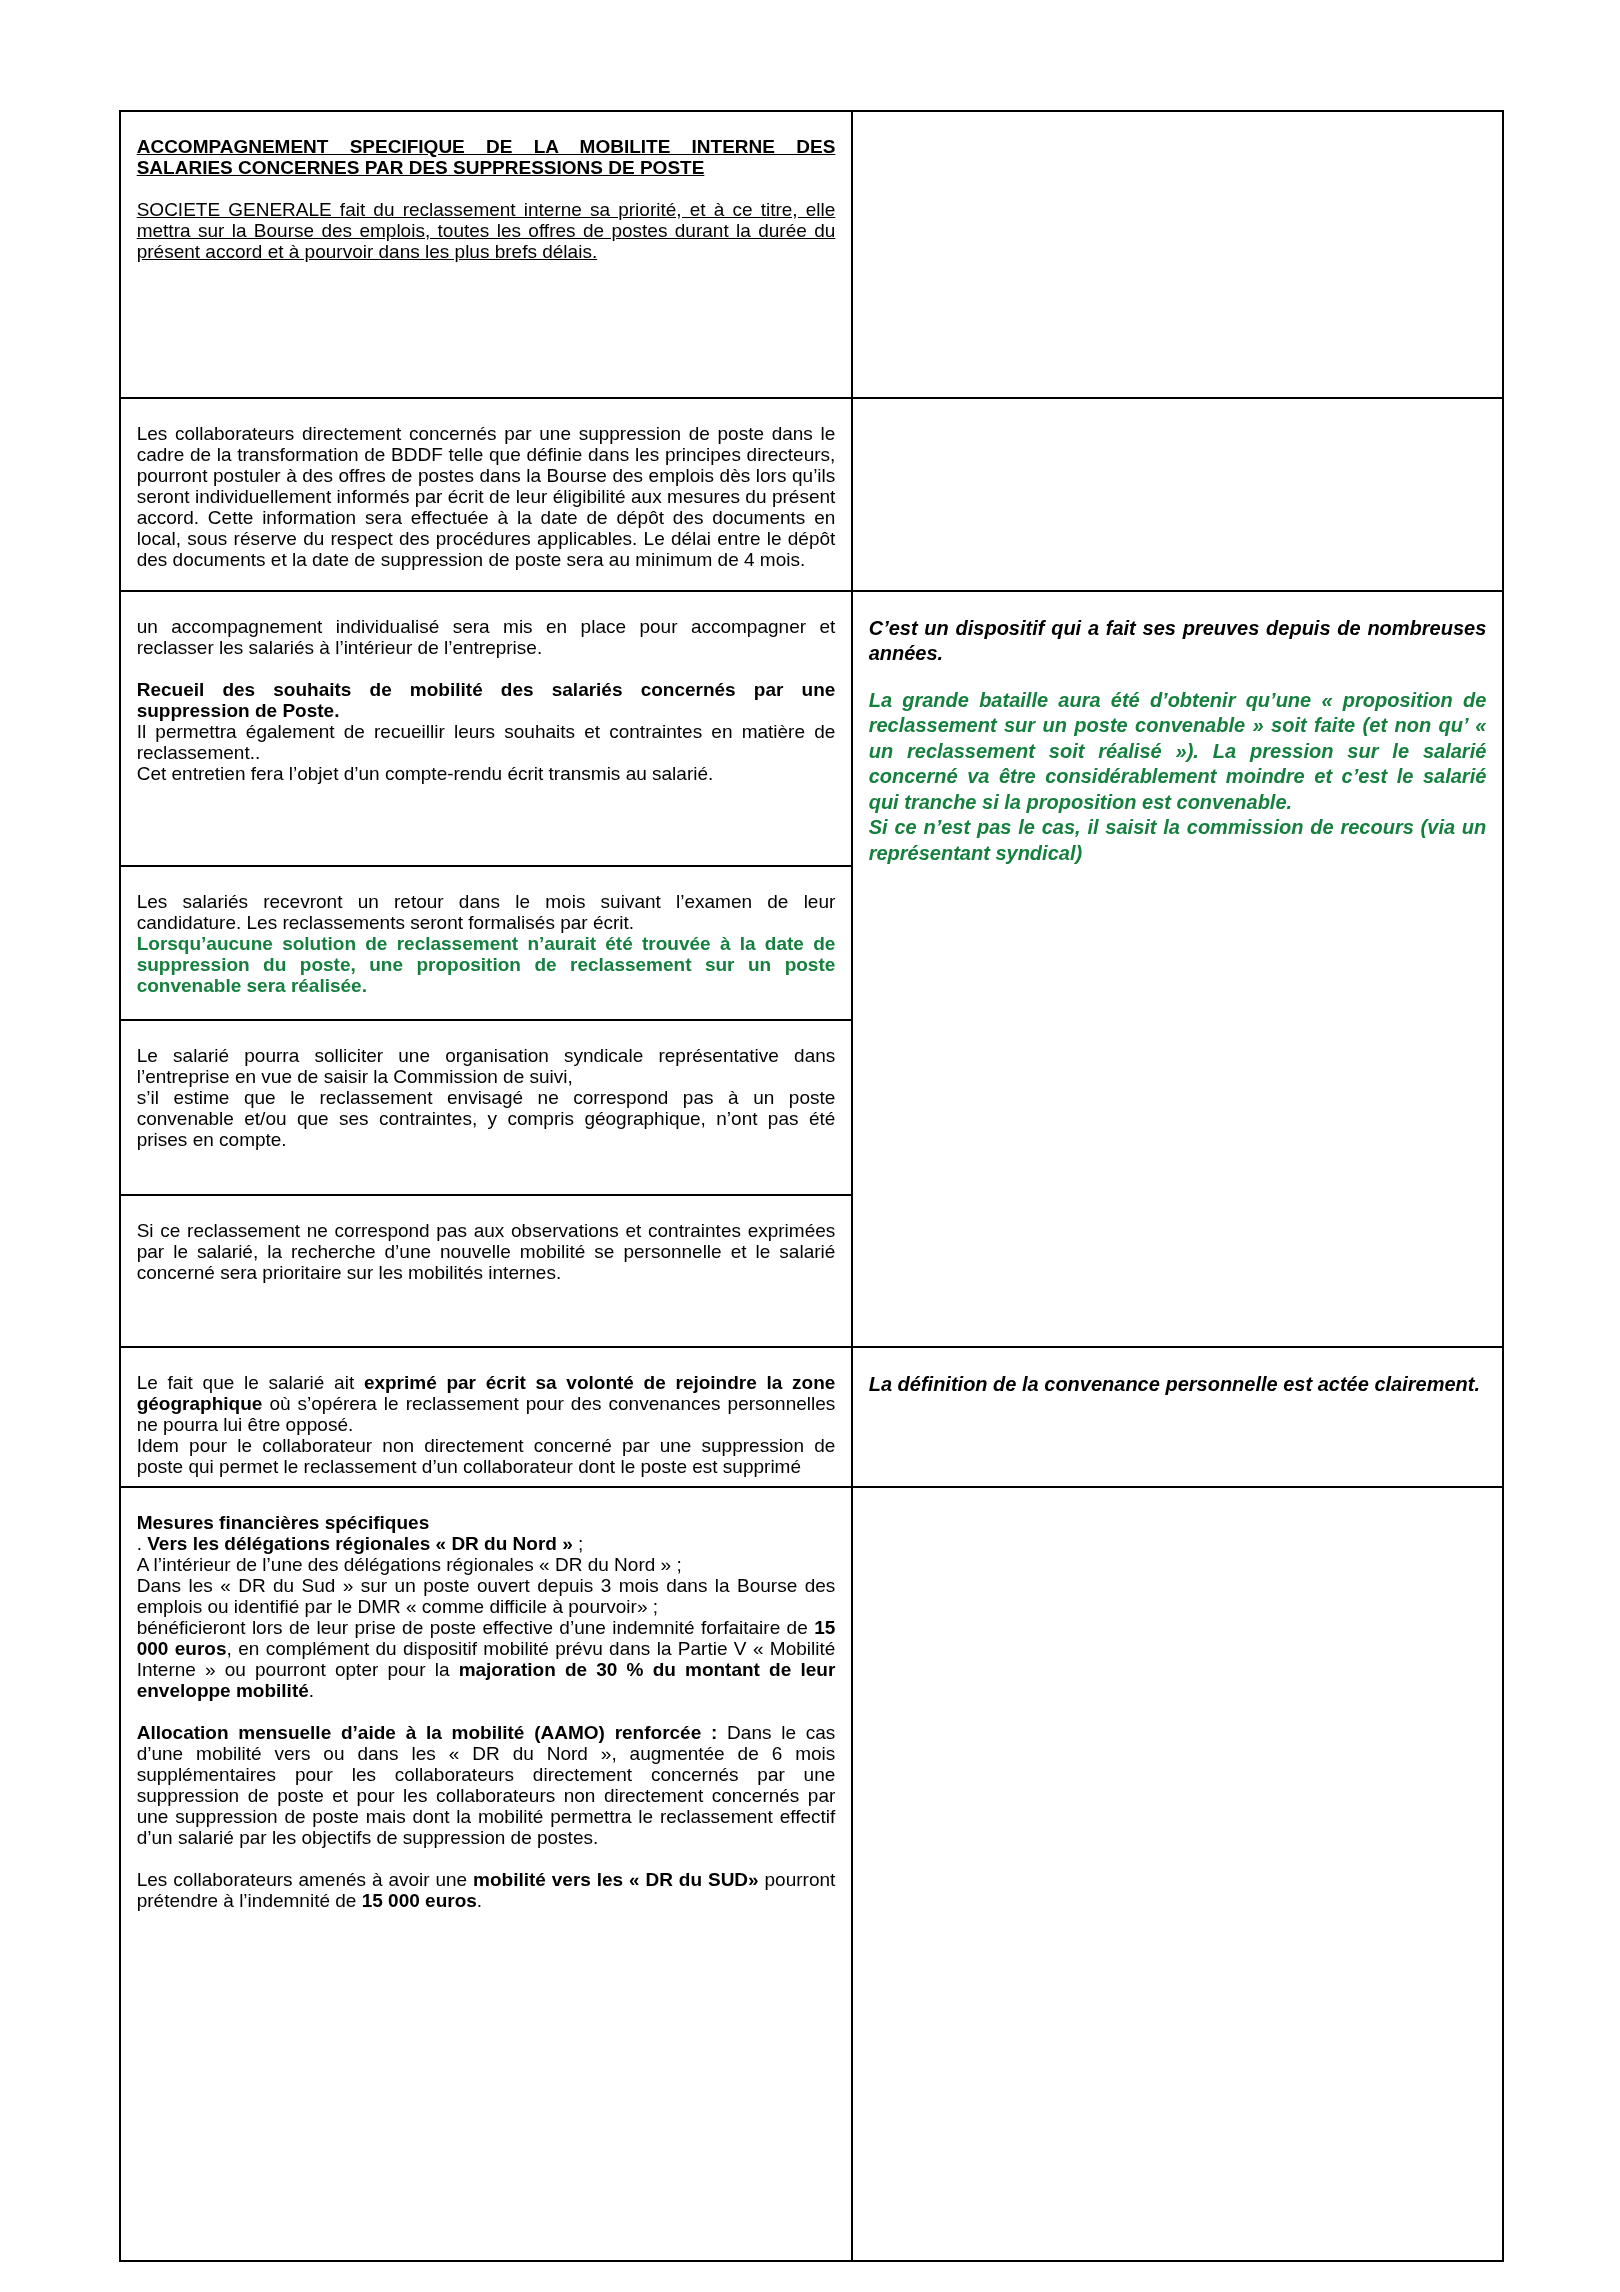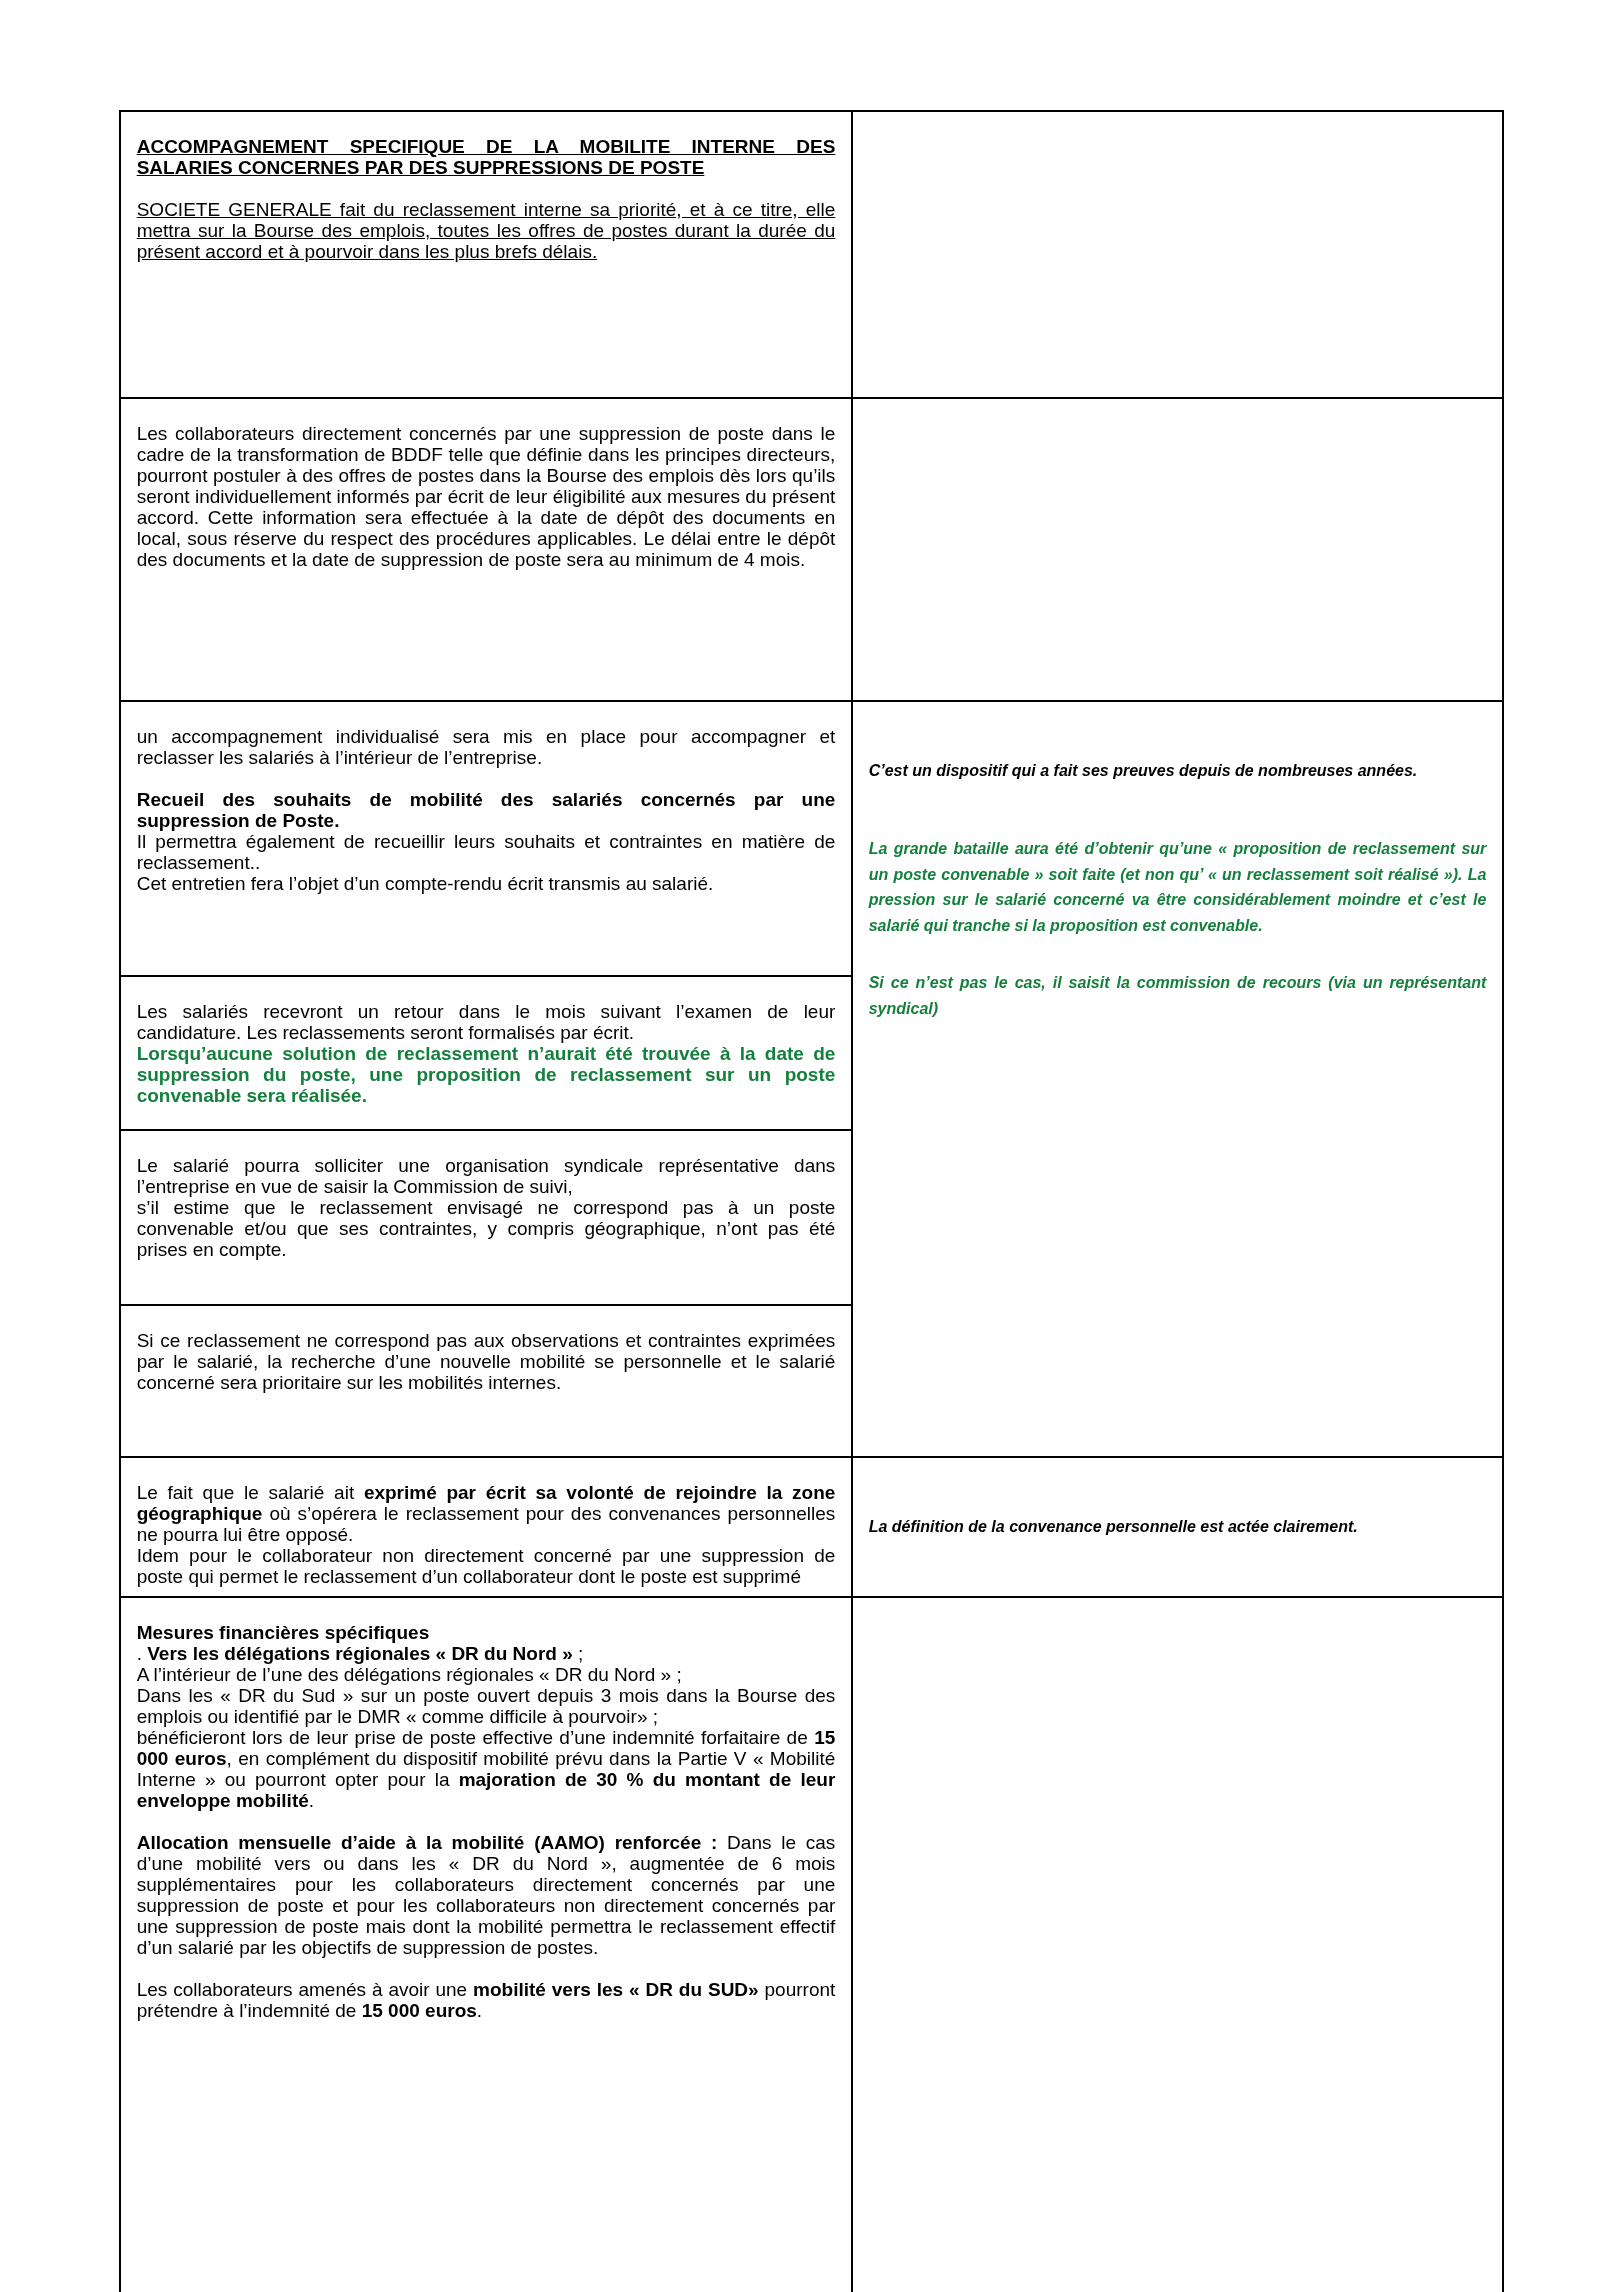--- a/index.html
+++ b/index.html
@@ -32,24 +32,23 @@
   td.first-cell { padding-top: 76px; text-decoration: underline; }
   td.comment-cell { padding: 23.5px 9.8px 9.8px 11.8px; }
   td.comment-cell-low { padding: 51px 9.8px 9.8px 11.8px; }
   .par { margin: 0; text-align: justify; }
   .b { font-weight: bold; }
   .red { color: #15803d; font-weight: bold; }
   .gap { height: 21px; }
   .comment {
     font-weight: bold;
     font-style: italic;
-    font-size: 16px;
+    font-size: 20px;
     line-height: 25.5px;
     text-align: justify;
-    margin-top: 32px;
   }
   .redc { color: #15803d; }
 </style>
 </head>
 <body>
 
 <table class="doc">
   <colgroup>
     <col style="width:732px">
     <col style="width:651px">
@@ -58,21 +57,21 @@
   <tbody>
       <tr style="height:287px">
     <td class="first-cell">
       <div class="par b">ACCOMPAGNEMENT SPECIFIQUE DE LA MOBILITE INTERNE DES SALARIES CONCERNES PAR DES SUPPRESSIONS DE POSTE</div>
       <div class="gap"></div>
       <div class="par">SOCIETE GENERALE fait du reclassement interne sa priorité, et à ce titre, elle mettra sur la Bourse des emplois, toutes les offres de postes durant la durée du présent accord et à pourvoir dans les plus brefs délais.</div>
     </td>
     <td></td>
   </tr>
 
-  <tr style="height:303px">
+  <tr style="height:193px">
     <td>
       <div class="par">Les collaborateurs directement concernés par une suppression de poste dans le cadre de la transformation de BDDF telle que définie dans les principes directeurs, pourront postuler à des offres de postes dans la Bourse des emplois dès lors qu’ils seront individuellement informés par écrit de leur éligibilité aux mesures du présent accord. Cette information sera effectuée à la date de dépôt des documents en local, sous réserve du respect des procédures applicables. Le délai entre le dépôt des documents et la date de suppression de poste sera au minimum de 4 mois.</div>
     </td>
     <td></td>
   </tr>
 
   <tr style="height:275px">
     <td>
       <div class="par">un accompagnement individualisé sera mis en place pour accompagner et reclasser les salariés à l’intérieur de l’entreprise.</div>
       <div class="gap"></div>

